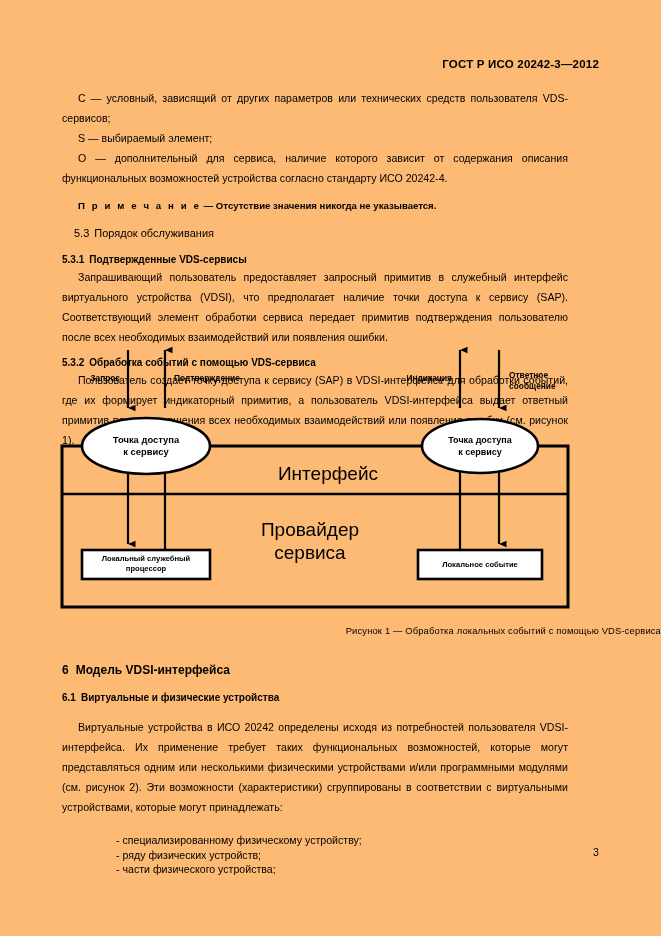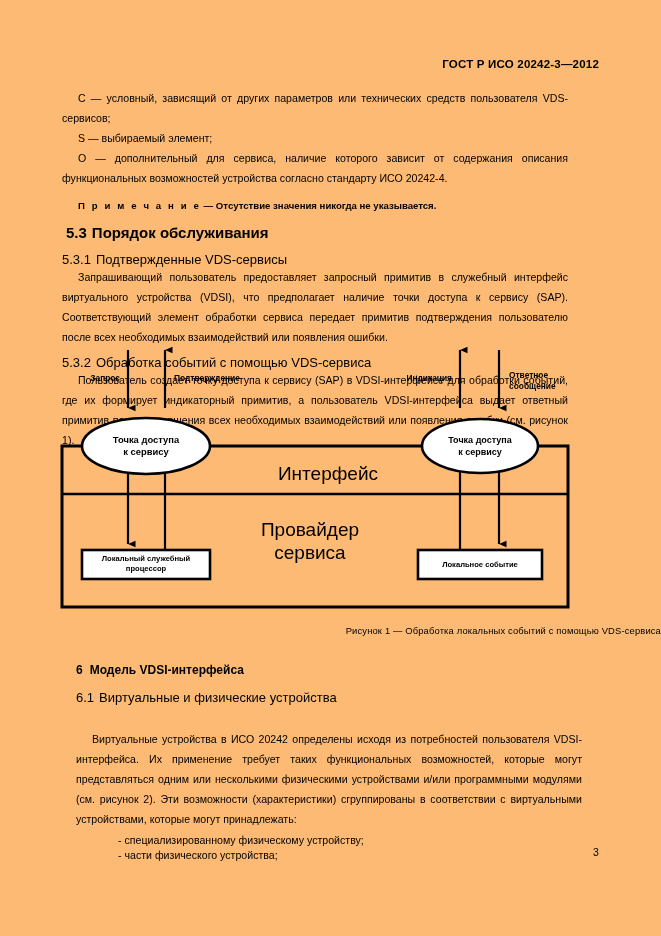--- a/index.html
+++ b/index.html
@@ -49,43 +49,43 @@
     margin: 11px 0 0 0;
     text-indent: 16px;
     font-size: 9.6px;
     line-height: 13px;
     font-weight: bold;
   }
   .note .note-lead {
     letter-spacing: 2.1px;
   }
   h2.sec {
-    margin: 14px 0 0 4px;
-    font-size: 15px;
-    font-weight: bold;
+    margin: 14px 0 0 12px;
+    font-size: 11px;
+    font-weight: normal;
     line-height: 14px;
   }
   h3.sec {
     margin: 13px 0 0 0;
-    font-size: 13px;
-    font-weight: normal;
+    font-size: 10px;
+    font-weight: bold;
     line-height: 14px;
   }
   h3.sec.tight { margin-top: 9px; }
   .sec .num { margin-right: 5px; }
   h2.bigsec {
     margin: 0;
     font-size: 12px;
     font-weight: bold;
     line-height: 16px;
   }
   h2.bigsec .num { margin-right: 7px; }
-  p.body.gap { margin-top: 24px; }
+  p.body.gap { margin-top: 12px; }
   ul.dashlist {
-    margin: 4px;
+    margin: 16px;
     padding: 0;
     list-style: none;
   }
   ul.dashlist li {
     font-size: 10.6px;
     line-height: 14.6px;
     padding-left: 38px;
   }
   
   .figure {
@@ -101,21 +101,21 @@
     top: 285px;
     left: 0;
     width: 661px;
     text-align: right;
     font-size: 9.4px;
     letter-spacing: 0.15px;
   }
   
   .content-lower {
     position: absolute;
-    left: 76px;
+    left: 62px;
     top: 662px;
     width: 506px;
   }
   .page-number {
     position: absolute;
     right: 62px;
     top: 846px;
     font-size: 10.6px;
   }
   .svg-label {
@@ -202,19 +202,20 @@
 
   <div class="content-lower">
     <h2 class="bigsec"><span class="num">6</span><span>Модель VDSI-интерфейса</span></h2>
 
     <h3 class="sec"><span class="num">6.1</span><span>Виртуальные и физические устройства</span></h3>
 
     <p class="body indent gap">Виртуальные устройства в ИСО 20242 определены исходя из потребностей пользователя VDSI-интерфейса. Их применение требует таких функциональных возможностей, которые могут представляться одним или несколькими физическими устройствами и/или программными модулями (см. рисунок 2). Эти возможности (характеристики) сгруппированы в соответствии с виртуальными устройствами, которые могут принадлежать:</p>
 
     <ul class="dashlist">
       <li>- специализированному физическому устройству;</li>
+      <li>- ряду физических устройств;</li>
       <li>- части физического устройства;</li>
     </ul>
   </div>
 
   <div class="page-number">3</div>
 
 </div>
 
 </body></html>

